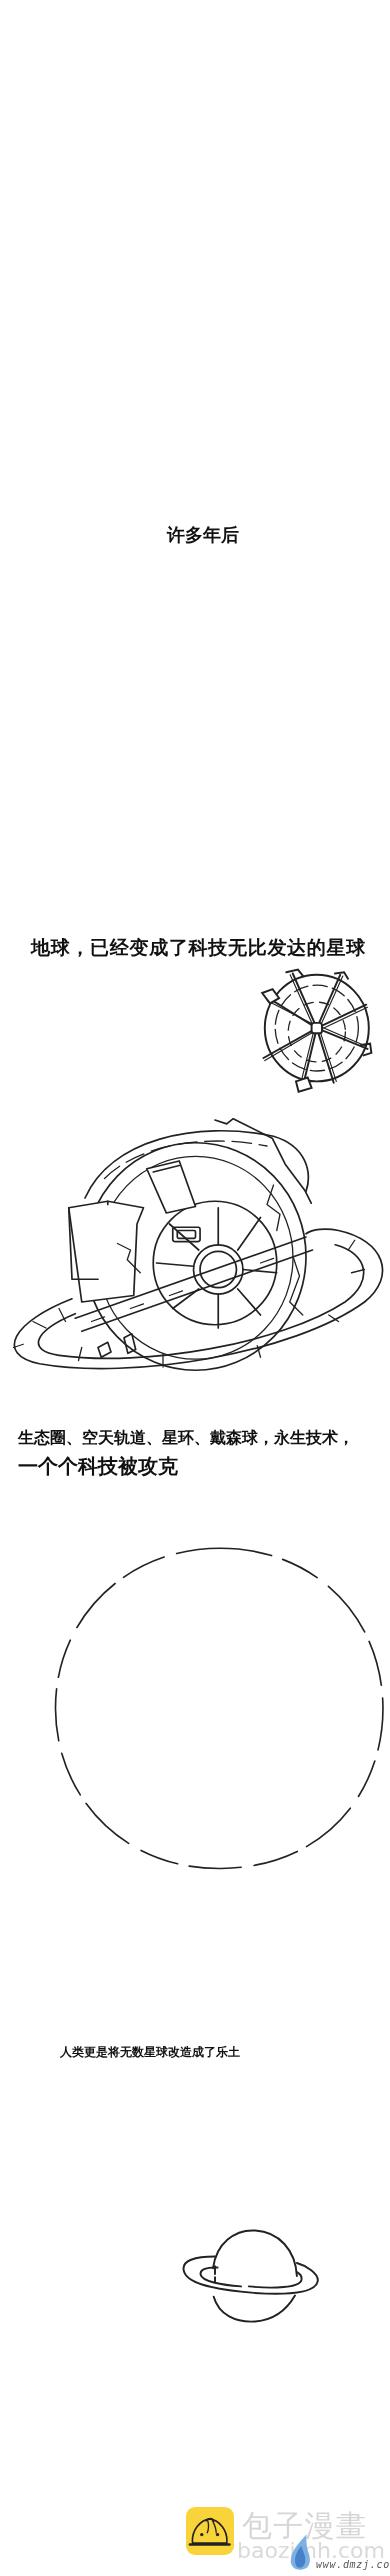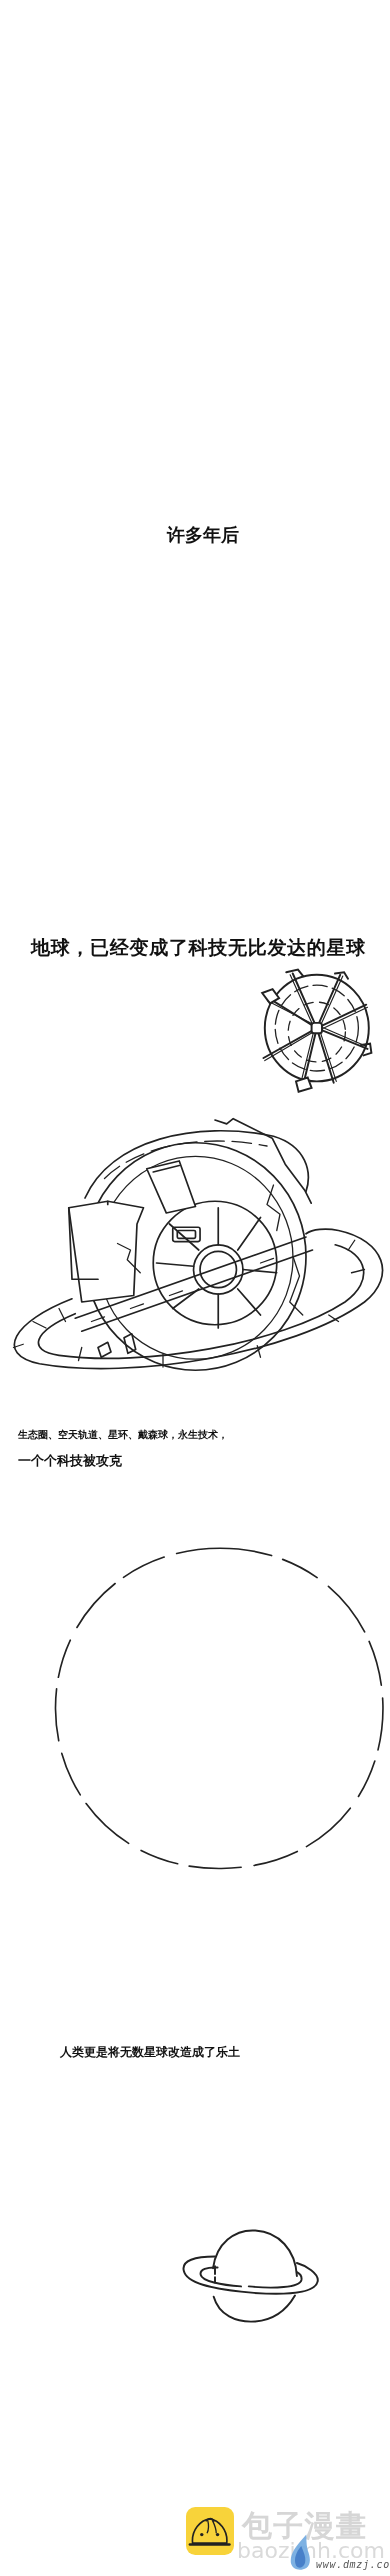--- a/index.html
+++ b/index.html
@@ -5,21 +5,21 @@
   html, body { margin: 0; padding: 0; background: #ffffff; }
   body { width: 391px; height: 2576px; position: relative; overflow: hidden;
          font-family: "DejaVu Sans", "Liberation Sans", sans-serif; color: #111; }
   .caption { position: absolute; font-weight: bold; color: #111; white-space: nowrap;
              letter-spacing: 0px; line-height: 1.3; text-align: center; }
   .art { position: absolute; }
   .art svg { display: block; }
   .wm-icon { position: absolute; left: 186px; top: 2507px; width: 48px; height: 48px;
              border-radius: 9px; }
   .wm-cn { position: absolute; left: 242px; top: 2506px; font-size: 30px; color: #d6d6d6;
-           font-family: "DejaVu Sans", sans-serif; letter-spacing: 1.3px; font-weight: bold; }
+           font-family: "DejaVu Sans", sans-serif; letter-spacing: 1.3px; }
   .wm-en { position: absolute; left: 237px; top: 2538px; font-size: 22px; color: #dadada;
            font-family: "DejaVu Sans", sans-serif; }
   .wm2-logo { position: absolute; left: 287px; top: 2533px; }
   .wm2-cn { position: absolute; left: 316px; top: 2540px; font-size: 14.3px; color: #7a7a7a;
             font-style: italic; font-family: "DejaVu Sans", sans-serif; letter-spacing: 0.7px; margin-top: 35px; }
   .wm2-en { position: absolute; left: 316px; top: 2559px; font-size: 10px; color: #555;
             font-style: italic; font-family: "DejaVu Sans Mono", monospace; letter-spacing: 0.7px; }
 </style>
 </head>
 <body>
@@ -82,22 +82,22 @@
 
       <path d="M180 210 l20 10 l-5 15 l20 20" stroke-width="2"></path>
       <path d="M420 120 l-10 30 l20 15 l-5 25" stroke-width="2"></path>
       <path d="M450 230 l10 30 l-15 40 l20 20" stroke-width="2"></path>
       <path d="M150 370 l15 -8 l5 15 l-15 8 z"></path>
       <path d="M190 355 l12 -6 l6 24 l-12 6 z"></path>
     </g>
   </svg>
 </div>
 
-<div class="caption" style="left:18px; top:1428px; font-size:10px;">生态圈、空天轨道、星环、戴森球，永生技术，</div>
-<div class="caption" style="left:18px; top:1453px; font-size:13px;">一个个科技被攻克</div>
+<div class="caption" style="left:18px; top:1428px; font-size:16px;">生态圈、空天轨道、星环、戴森球，永生技术，</div>
+<div class="caption" style="left:18px; top:1453px; font-size:20px;">一个个科技被攻克</div>
 
 <div class="art" style="left:52px; top:1543px;">
   <svg width="339" height="332" viewBox="0 0 520 510">
     <path d="M258 8 C400 8 505 110 508 250 C510 380 420 498 260 500 C110 502 6 390 5 255 C4 120 110 8 258 8 Z" fill="none" stroke="#222" stroke-width="2.5" stroke-dasharray="80 18 60 22 90 16 70 20" stroke-linecap="round"></path>
   </svg>
 </div>
 
 <div class="caption" style="left:60px; top:2045px; font-size:12px;">人类更是将无数星球改造成了乐土</div>
 
 <div class="art" style="left:176px; top:2224px;">

